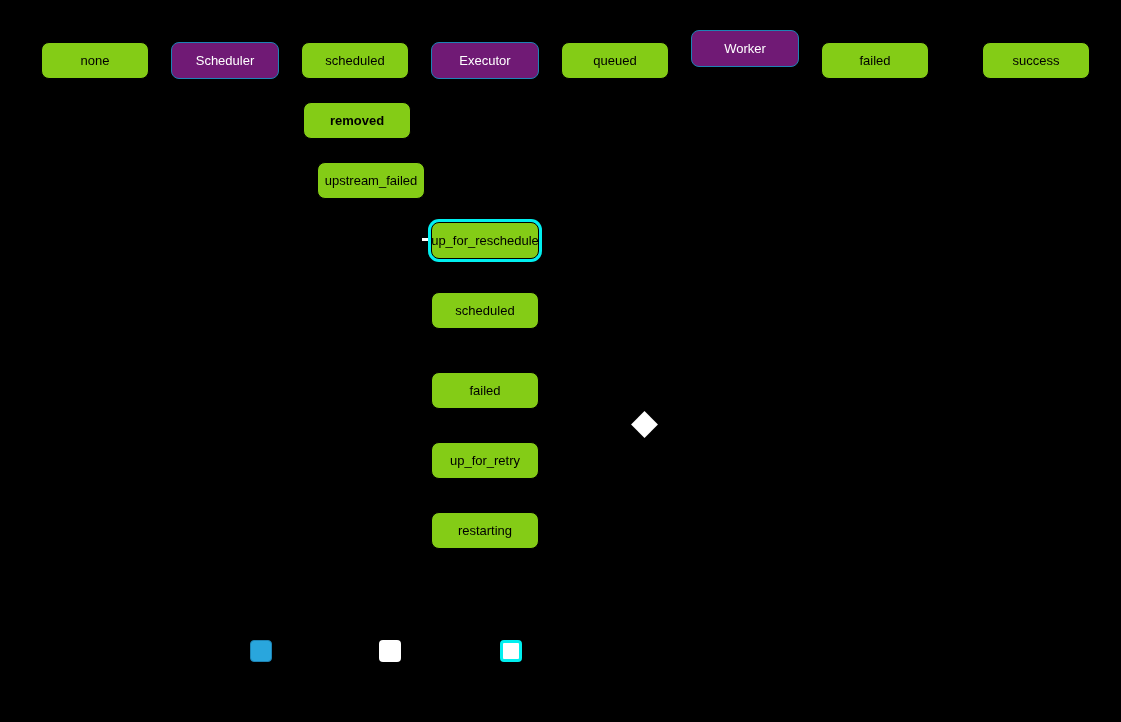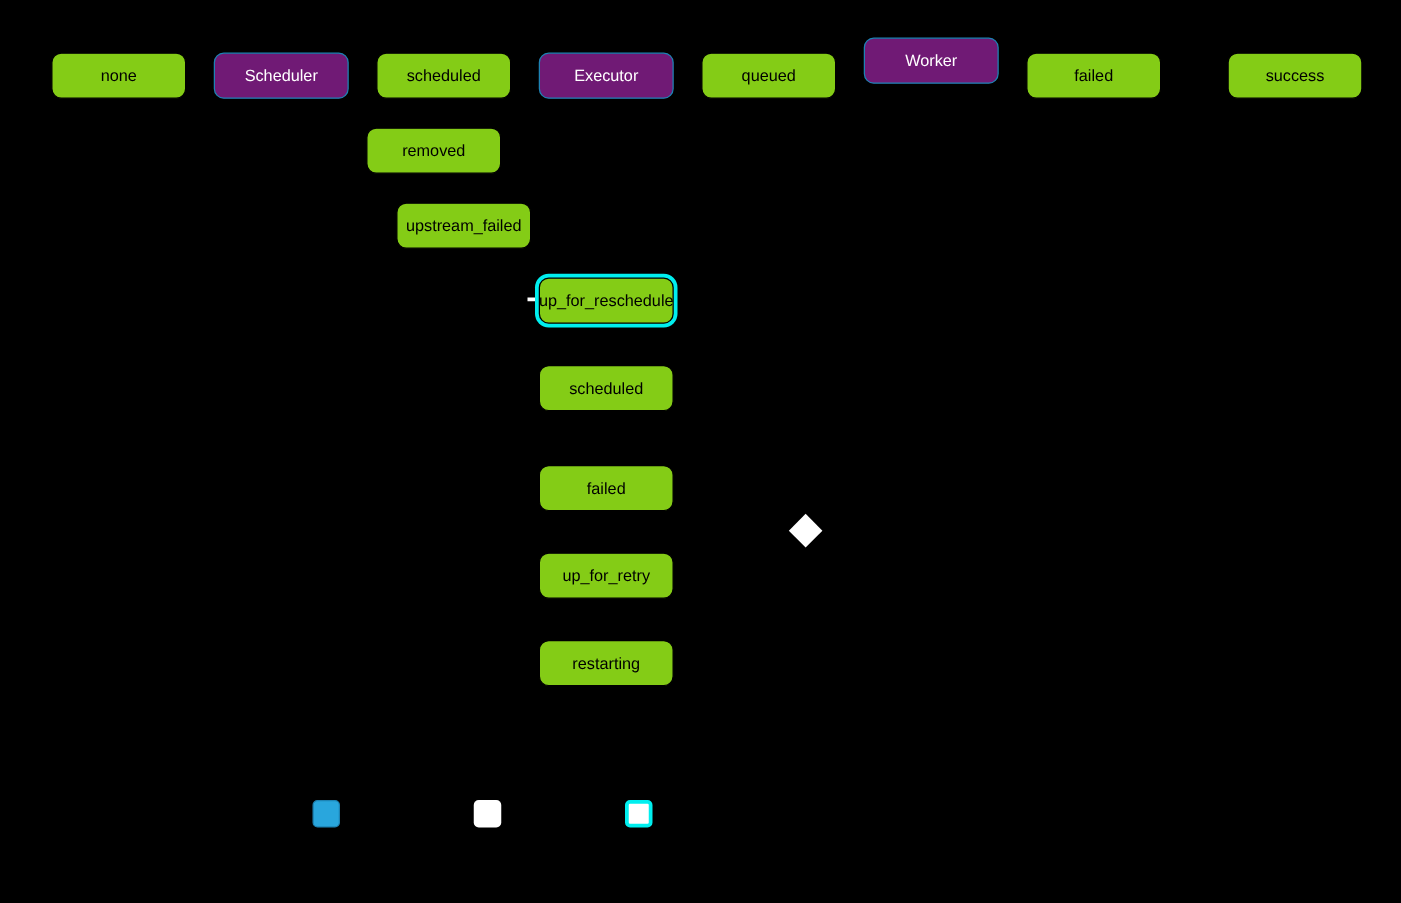--- a/index.html
+++ b/index.html
@@ -80,21 +80,21 @@
 
   <div class="node state" style="left:41px; top:42px;">none</div>
   <div class="node component" style="left:171px; top:42px;">Scheduler</div>
   <div class="node state" style="left:301px; top:42px;">scheduled</div>
   <div class="node component" style="left:431px; top:42px;">Executor</div>
   <div class="node state" style="left:561px; top:42px;">queued</div>
   <div class="node component" style="left:691px; top:30px;">Worker</div>
   <div class="node state" style="left:821px; top:42px;">failed</div>
   <div class="node state" style="left:982px; top:42px;">success</div>
 
-  <div class="node state" style="left:293px; top:102px;">removed</div>
+  <div class="node state" style="left:303px; top:102px;font-weight:bold;">removed</div>
   <div class="node state" style="left:317px; top:162px;">upstream_failed</div>
 
   <div class="arrowhead-dash" style="left:422px; top:238px;"></div>
   <div class="node state highlighted" style="left:431px; top:222px;">up_for_reschedule</div>
   <div class="node state" style="left:431px; top:292px;">scheduled</div>
   <div class="node state" style="left:431px; top:372px;">failed</div>
   <div class="node state" style="left:431px; top:442px;">up_for_retry</div>
   <div class="node state" style="left:431px; top:512px;">restarting</div>
 
   <div class="diamond" style="left:635px; top:415px;"></div>

